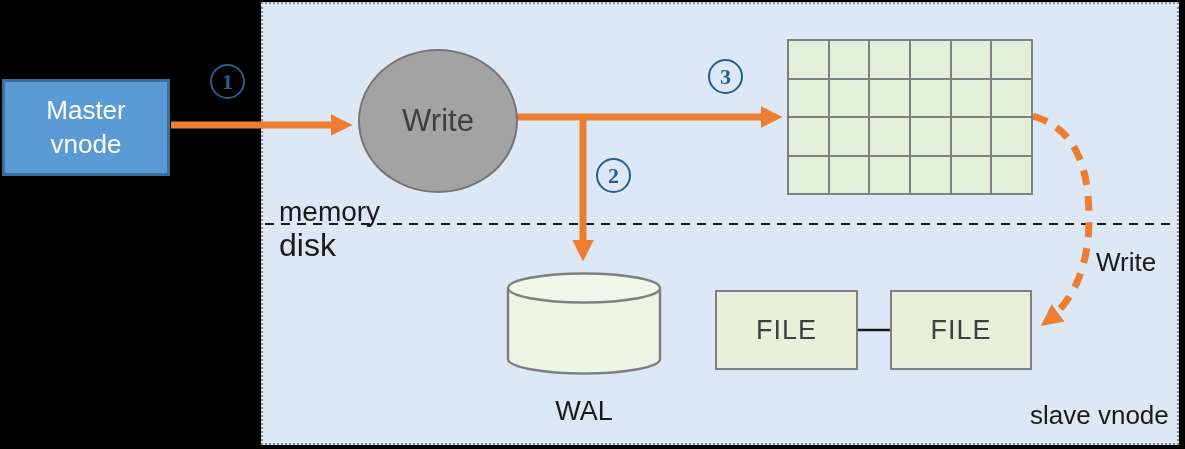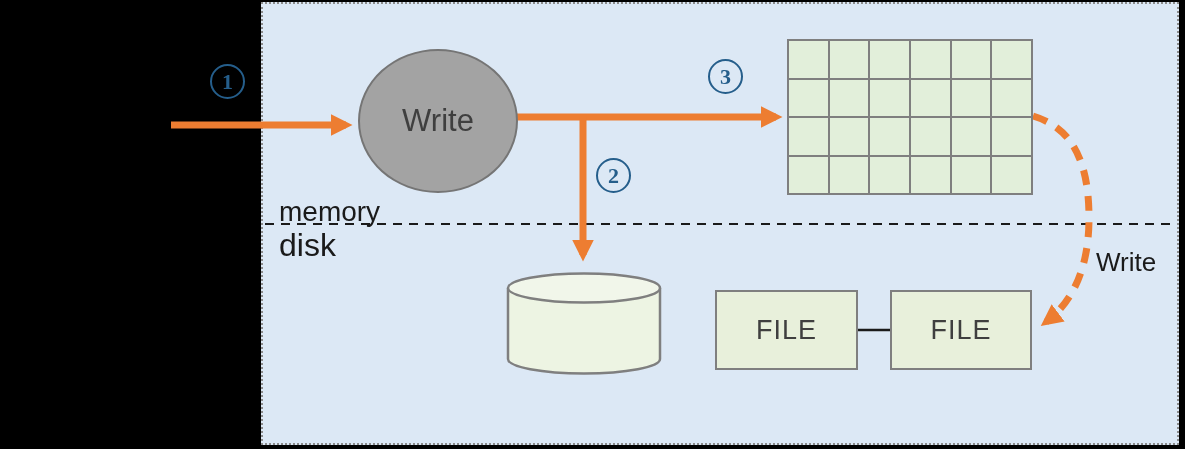--- a/index.html
+++ b/index.html
@@ -97,20 +97,24 @@
 
     <line class="orange-line" x1="171" y1="125" x2="346" y2="125" marker-end="url(#ah)"></line>
 
     <line class="orange-line" x1="516" y1="117" x2="776" y2="117" marker-end="url(#ah)"></line>
 
     <line class="orange-line" x1="583" y1="117" x2="583" y2="255" marker-end="url(#ah)"></line>
 
     <path class="orange-dashed" d="M1033,116 C1070,127 1089,158 1089,218 C1089,272 1070,304 1046,322" marker-end="url(#ah)"></path>
   </svg>
 
+  <div class="master-box">
+    <span>Master
+vnode</span>
+  </div>
 
   <div class="step step1">1</div>
   <div class="step step2">2</div>
   <div class="step step3">3</div>
 
   <div class="write-circle">
     <span>Write</span>
   </div>
 
   <div class="memtable" id="memtable" style="grid-template-columns: repeat(6, 1fr); grid-template-rows: repeat(4, 1fr);">
@@ -143,15 +147,17 @@
   <div class="label memory">memory</div>
   <div class="label disk">disk</div>
 
   <div class="file-box file1">
     <span>FILE</span>
   </div>
   <div class="file-box file2">
     <span>FILE</span>
   </div>
 
+  <div class="label wal">WAL</div>
   <div class="label flush">Write</div>
+  <div class="label slave">slave vnode</div>
 
 </div>
 
 </body></html>

